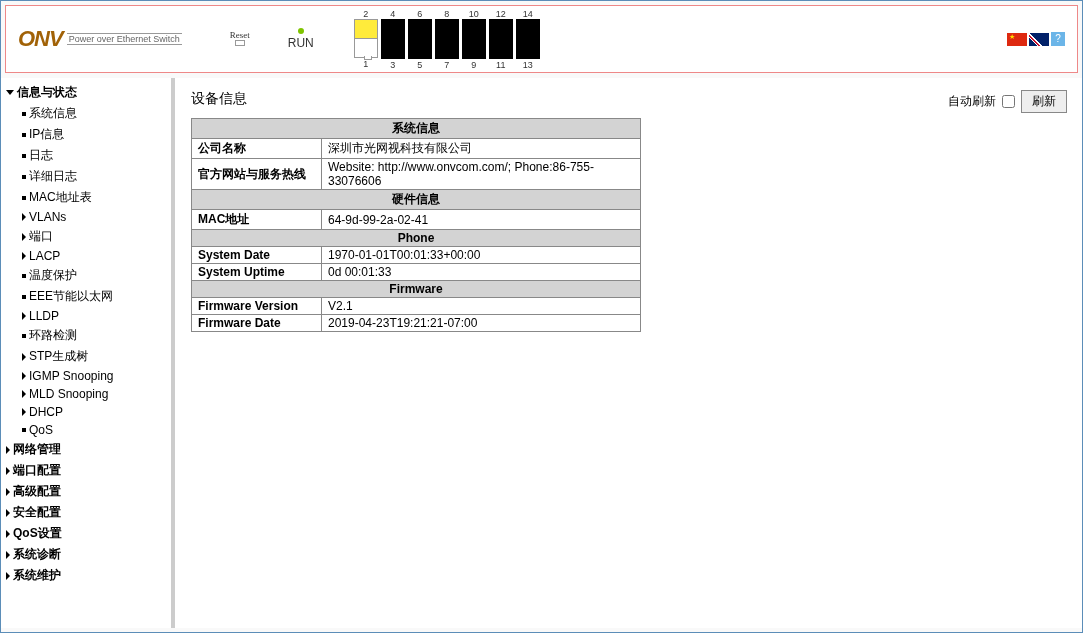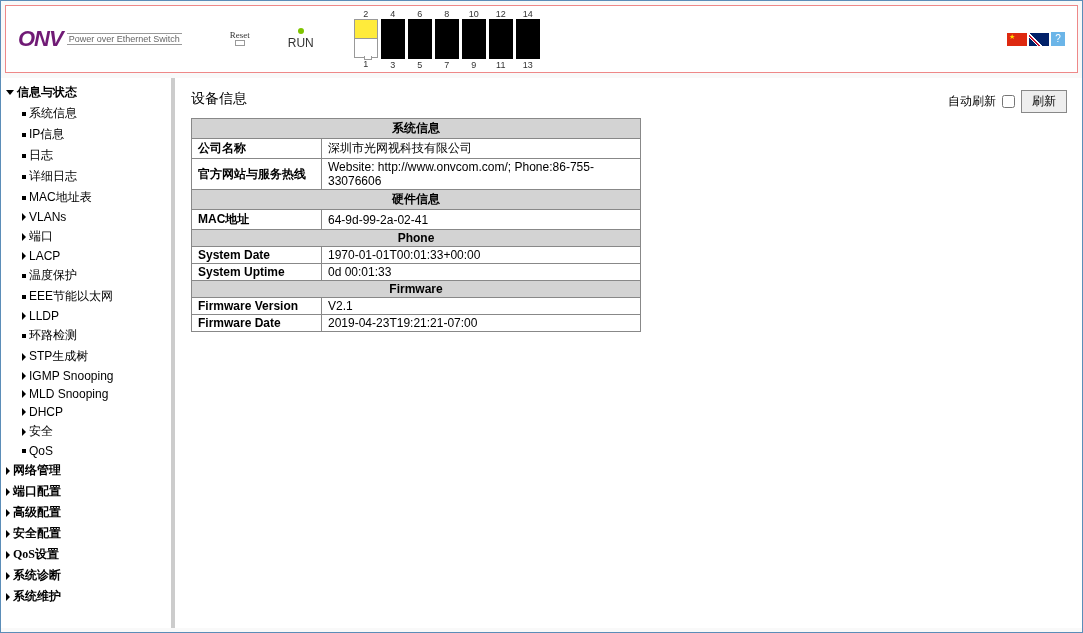--- a/index.html
+++ b/index.html
@@ -4,21 +4,21 @@
 <style>
 * { box-sizing: border-box; margin: 0; padding: 0; }
 body { font-family: Arial, "Microsoft YaHei", sans-serif; font-size: 12px; background: #f9f9f9; width: 1083px; height: 633px; overflow: hidden; position: relative; }
 .watermark { position: absolute; font-size: 40px; color: rgba(200,200,200,0.25); font-weight: bold; z-index: 1; pointer-events: none; }
 .wm1 { top: 5px; right: 10px; }
 .wm2 { top: 100px; left: 5px; }
 .wm3 { bottom: 120px; right: 10px; }
 
 .header-bar { border: 1px solid #e88; background: #fff; margin: 5px; padding: 8px 12px; display: flex; align-items: center; height: 68px; position: relative; z-index: 2; }
 .logo { display: flex; align-items: center; gap: 4px; }
-.logo-text { color: #701a75; font-weight: bold; font-size: 22px; font-style: italic; letter-spacing: -1px; }
+.logo-text { color: #a16207; font-weight: bold; font-size: 22px; font-style: italic; letter-spacing: -1px; }
 .logo-sub { font-size: 9px; color: #666; border-top: 1px solid #999; border-bottom: 1px solid #999; padding: 0 2px; line-height: 10px; text-align: right; }
 .reset-area { margin-left: 48px; text-align: center; font-size: 9px; color: #333; font-family: Liberation Serif, serif; }
 .reset-box { width: 10px; height: 6px; border: 1px solid #999; margin: 0 auto 2px; }
 .run-area { margin-left: 38px; text-align: center; font-size: 12px; color: #333; }
 .run-led { width: 6px; height: 6px; border-radius: 50%; background: #7fc400; margin: 0 auto 2px; }
 
 .ports { margin-left: 40px; display: flex; gap: 3px; }
 .port-pair { display: flex; flex-direction: column; align-items: center; }
 .port-num-top { font-size: 9px; color: #333; height: 10px; }
 .port-num-bot { font-size: 9px; color: #333; height: 10px; margin-top: 1px; }
@@ -30,21 +30,21 @@
 .flags { margin-left: auto; display: flex; gap: 2px; align-items: center; }
 .flag { width: 20px; height: 13px; cursor: pointer; }
 .flag.cn { background: #de2910; position: relative; }
 .flag.cn::after { content:'★'; color:#ffde00; font-size:7px; position:absolute; top:0; left:2px; }
 .flag.uk { background: linear-gradient(45deg,#012169 25%,#fff 25%,#fff 30%,#c8102e 30%,#c8102e 35%,#fff 35%,#fff 40%,#012169 40%); }
 .help-icon { width: 14px; height: 14px; background: #6bb5e8; color: #fff; text-align: center; font-size: 10px; line-height: 14px; cursor: pointer; }
 
 .main { display: flex; height: 550px; position: relative; z-index: 2; }
 .sidebar { width: 175px; background: #fff; border-right: 4px solid #ccc; padding: 4px 0; overflow-y: auto; }
 .nav-item { padding: 2px 6px; cursor: pointer; display: flex; align-items: center; gap: 3px; font-size: 12px; }
-.nav-item.top { font-weight: bold; font-family: Liberation Serif, serif; }
+.nav-item.top { font-weight: bold; }
 .nav-item.sub { padding-left: 22px; font-weight: normal; }
 .caret { display:inline-block; width:0; height:0; border-left:4px solid #000; border-top:4px solid transparent; border-bottom:4px solid transparent; }
 .caret.down { border-left:4px solid transparent; border-right:4px solid transparent; border-top:5px solid #000; border-bottom:none; }
 .bullet { width:4px; height:4px; background:#000; display:inline-block; }
 
 .content { flex: 1; padding: 12px 16px; background: #fff; position: relative; }
 .page-title { font-size: 14px; font-weight: normal; margin-bottom: 10px; }
 .toolbar { position: absolute; top: 12px; right: 16px; display: flex; align-items: center; gap: 4px; font-size: 12px; }
 .toolbar input[type=checkbox] { margin: 0 2px; }
 .btn { border: 1px solid #888; background: #eee; padding: 2px 10px; cursor: pointer; font-size: 12px; }
@@ -193,24 +193,20 @@
       </div>
     <div class="nav-item sub">
         <span class="caret"></span>
         <span>MLD Snooping</span>
       </div>
     <div class="nav-item sub">
         <span class="caret"></span>
         <span>DHCP</span>
       </div>
     <div class="nav-item sub">
-        <span class="caret"></span>
-        <span>安全</span>
-      </div>
-    <div class="nav-item sub">
         <span class="bullet"></span>
         <span>QoS</span>
       </div>
     <div class="nav-item top">
         <span class="caret"></span>
         <span>网络管理</span>
       </div>
     <div class="nav-item top">
         <span class="caret"></span>
         <span>端口配置</span>

